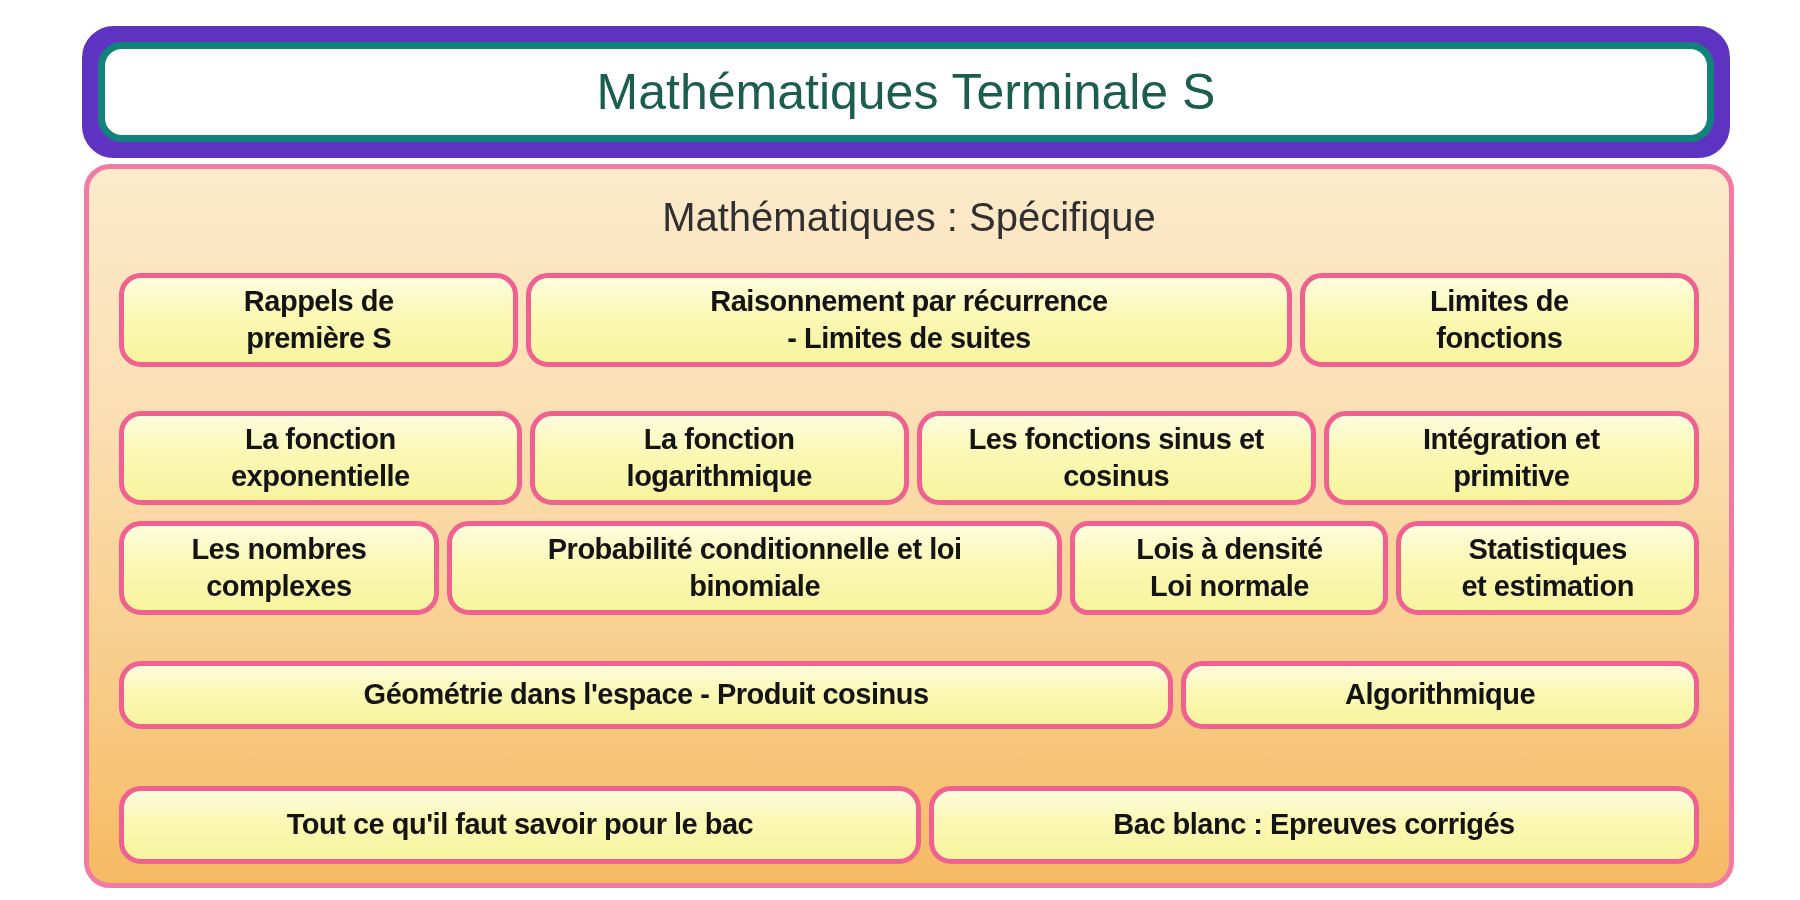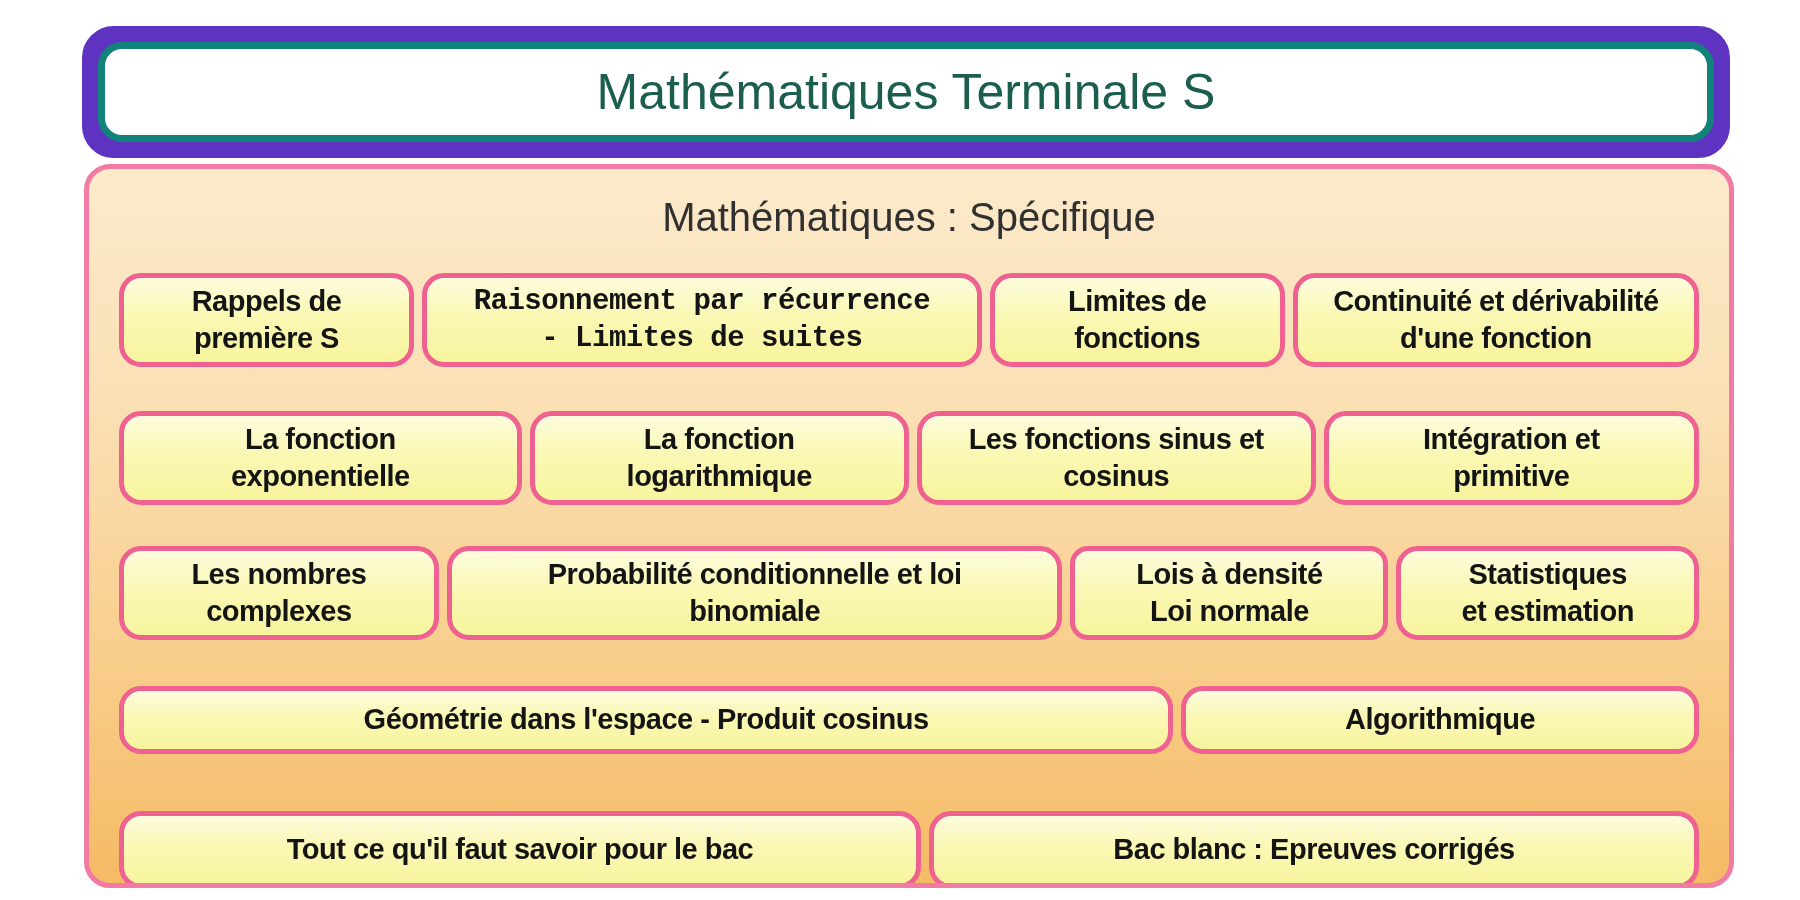--- a/index.html
+++ b/index.html
@@ -33,40 +33,40 @@
   }
   .panel-title {
     height: 96px;
     display: flex; align-items: center; justify-content: center;
     font-size: 40px; font-weight: 500; color: #303030;
   }
 
   .row { display: flex; gap: 8px; }
   .row1, .row2, .row3 { height: 110px; }
   .row2 { margin-top: 28px; }
-  .row3 { margin-top: 25px; }
+  .row3 { }
   .row4 { height: 84px; margin-top: 30px; }
   .row5 { height: 94px; margin-top: 41px; }
 
   .btn {
     flex-basis: 0; flex-shrink: 1; min-width: 0;
     height: 100%;
     display: flex; align-items: center; justify-content: center;
     border: 5px solid #ef6190; border-radius: 22px;
     background: linear-gradient(180deg, #fdfcdd 0%, #faf8b4 45%, #f7f49e 100%);
     font-family: "Liberation Sans", sans-serif;
     font-size: 29px; font-weight: 700; color: #141414;
     letter-spacing: -0.5px; line-height: 1.28;
     text-align: center; white-space: pre-line;
     padding: 0 6px; cursor: pointer;
   }
 
   
   .row1 .btn:nth-child(1) { flex-grow: 292; }
-  .row1 .btn:nth-child(2) { flex-grow: 575; font-family: Liberation Mono, monospace; }
+  .row1 .btn:nth-child(2) { flex-grow: 575; }
   .row1 .btn:nth-child(3) { flex-grow: 292; }
   .row1 .btn:nth-child(4) { flex-grow: 411; }
 
   .row2 .btn:nth-child(1) { flex-grow: 404; }
   .row2 .btn:nth-child(2) { flex-grow: 379; }
   .row2 .btn:nth-child(3) { flex-grow: 400; }
   .row2 .btn:nth-child(4) { flex-grow: 375; }
 
   .row3 .btn:nth-child(1) { flex-grow: 313; }
   .row3 .btn:nth-child(2) { flex-grow: 624; border-radius: 22px; }
@@ -93,22 +93,20 @@
   <div class="panel">
     <div class="panel-title">Mathématiques : Spécifique</div>
 
     <div class="row row1">
       <button class="btn">Rappels de
 première S</button>
       <button class="btn">Raisonnement par récurrence
 - Limites de suites</button>
       <button class="btn">Limites de
 fonctions</button>
-      <button class="btn">Continuité et dérivabilité
-d'une fonction</button>
     </div>
 
     <div class="row row2">
       <button class="btn">La fonction
 exponentielle</button>
       <button class="btn">La fonction
 logarithmique</button>
       <button class="btn">Les fonctions sinus et
 cosinus</button>
       <button class="btn">Intégration et

